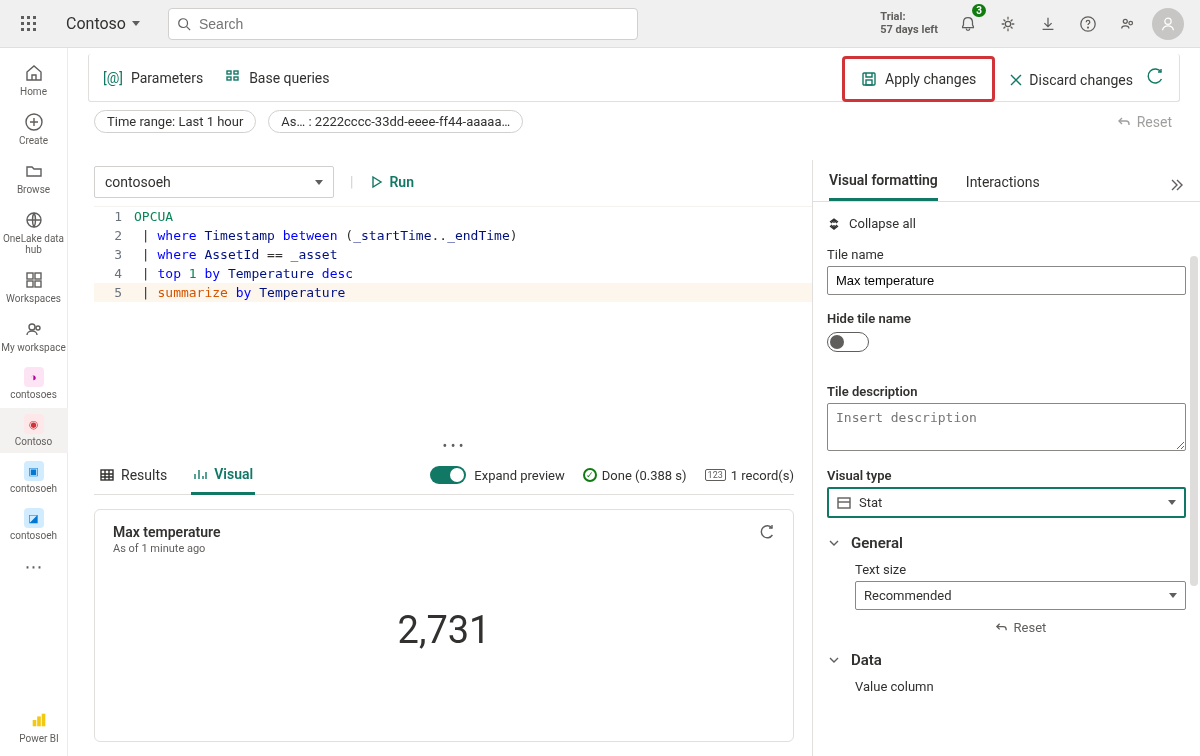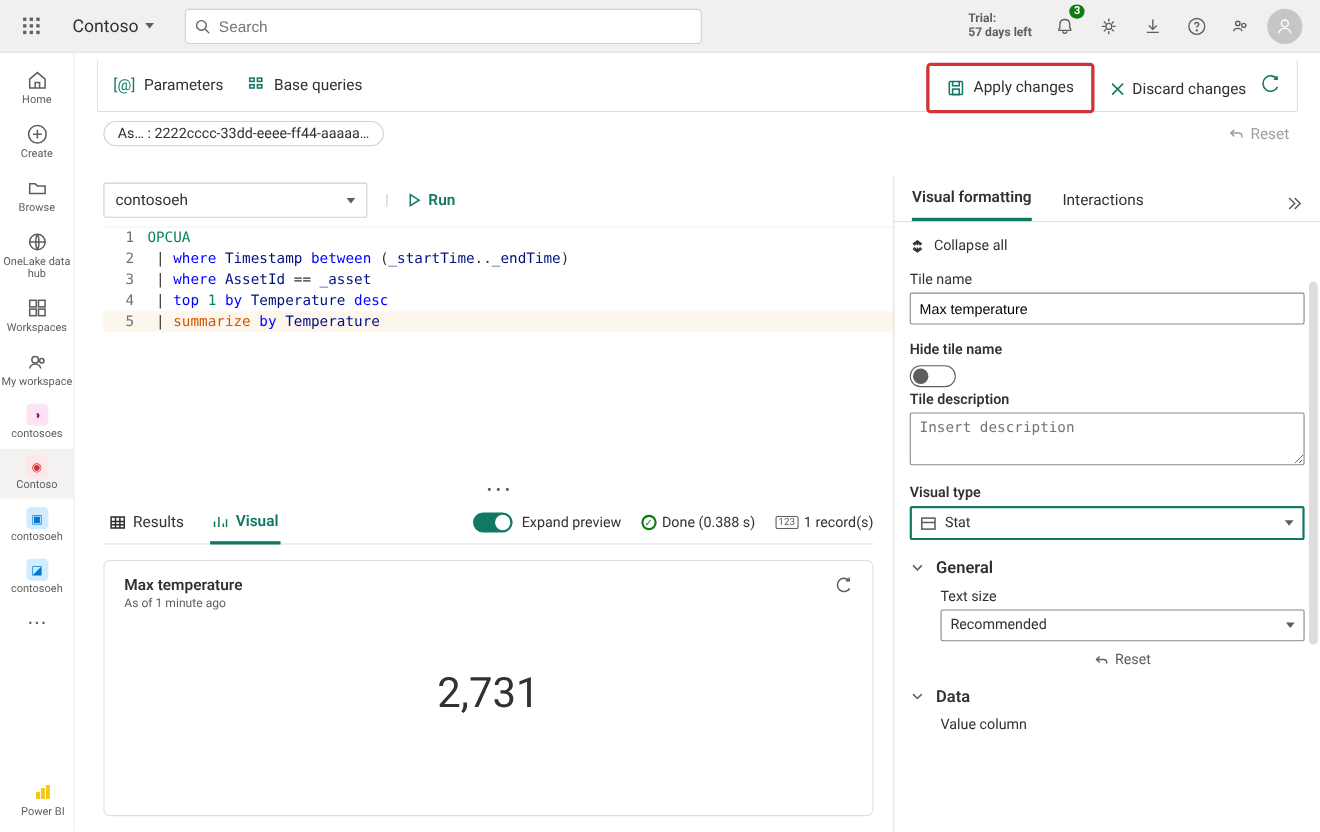--- a/index.html
+++ b/index.html
@@ -313,20 +313,21 @@
       <div class="refresh-circ">
         <svg width="18" height="18" viewBox="0 0 18 18">
             <path d="M14 5a7 7 0 10.5 7"></path>
             <path d="M14 2v3h-3"></path>
           </svg>
       </div>
     </div>
   </div>
 
   <div class="filterbar">
+    <div class="pill">Time range: Last 1 hour</div>
     <div class="pill">As… : 2222cccc-33dd-eeee-ff44-aaaaa…</div>
     <div class="resetlink">
       <svg width="14" height="14" viewBox="0 0 14 14">
           <path d="M5 3L2 6l3 3"></path>
           <path d="M2 6h7a3 3 0 013 3v1"></path>
         </svg>
       <span>Reset</span>
     </div>
   </div>
 
@@ -433,21 +434,21 @@
             </svg>
           <span>Collapse all</span>
         </div>
 
         <div class="field-label">Tile name</div>
         <input class="rp-input" value="Max temperature" style="">
 
         <div class="field-label" style="margin-top:16px;font-weight:600;">Hide tile name</div>
         <div class="toggle-off"></div>
 
-        <div class="field-label" style="margin-top:4px;font-weight:600;">Tile description</div>
+        <div class="field-label" style="margin-top:32px;font-weight:600;">Tile description</div>
         <textarea class="rp-textarea" placeholder="Insert description" style=""></textarea>
 
         <div class="field-label" style="margin-top:14px;font-weight:600;">Visual type</div>
         <div class="select-like accent">
           <span style="display:flex;align-items:center;gap:8px;">
             <svg width="14" height="14" viewBox="0 0 14 14" class="sel-ic">
                 <rect x="1" y="2" width="12" height="10"></rect>
                 <path d="M1 6h12"></path>
               </svg>
             <span>Stat</span>

